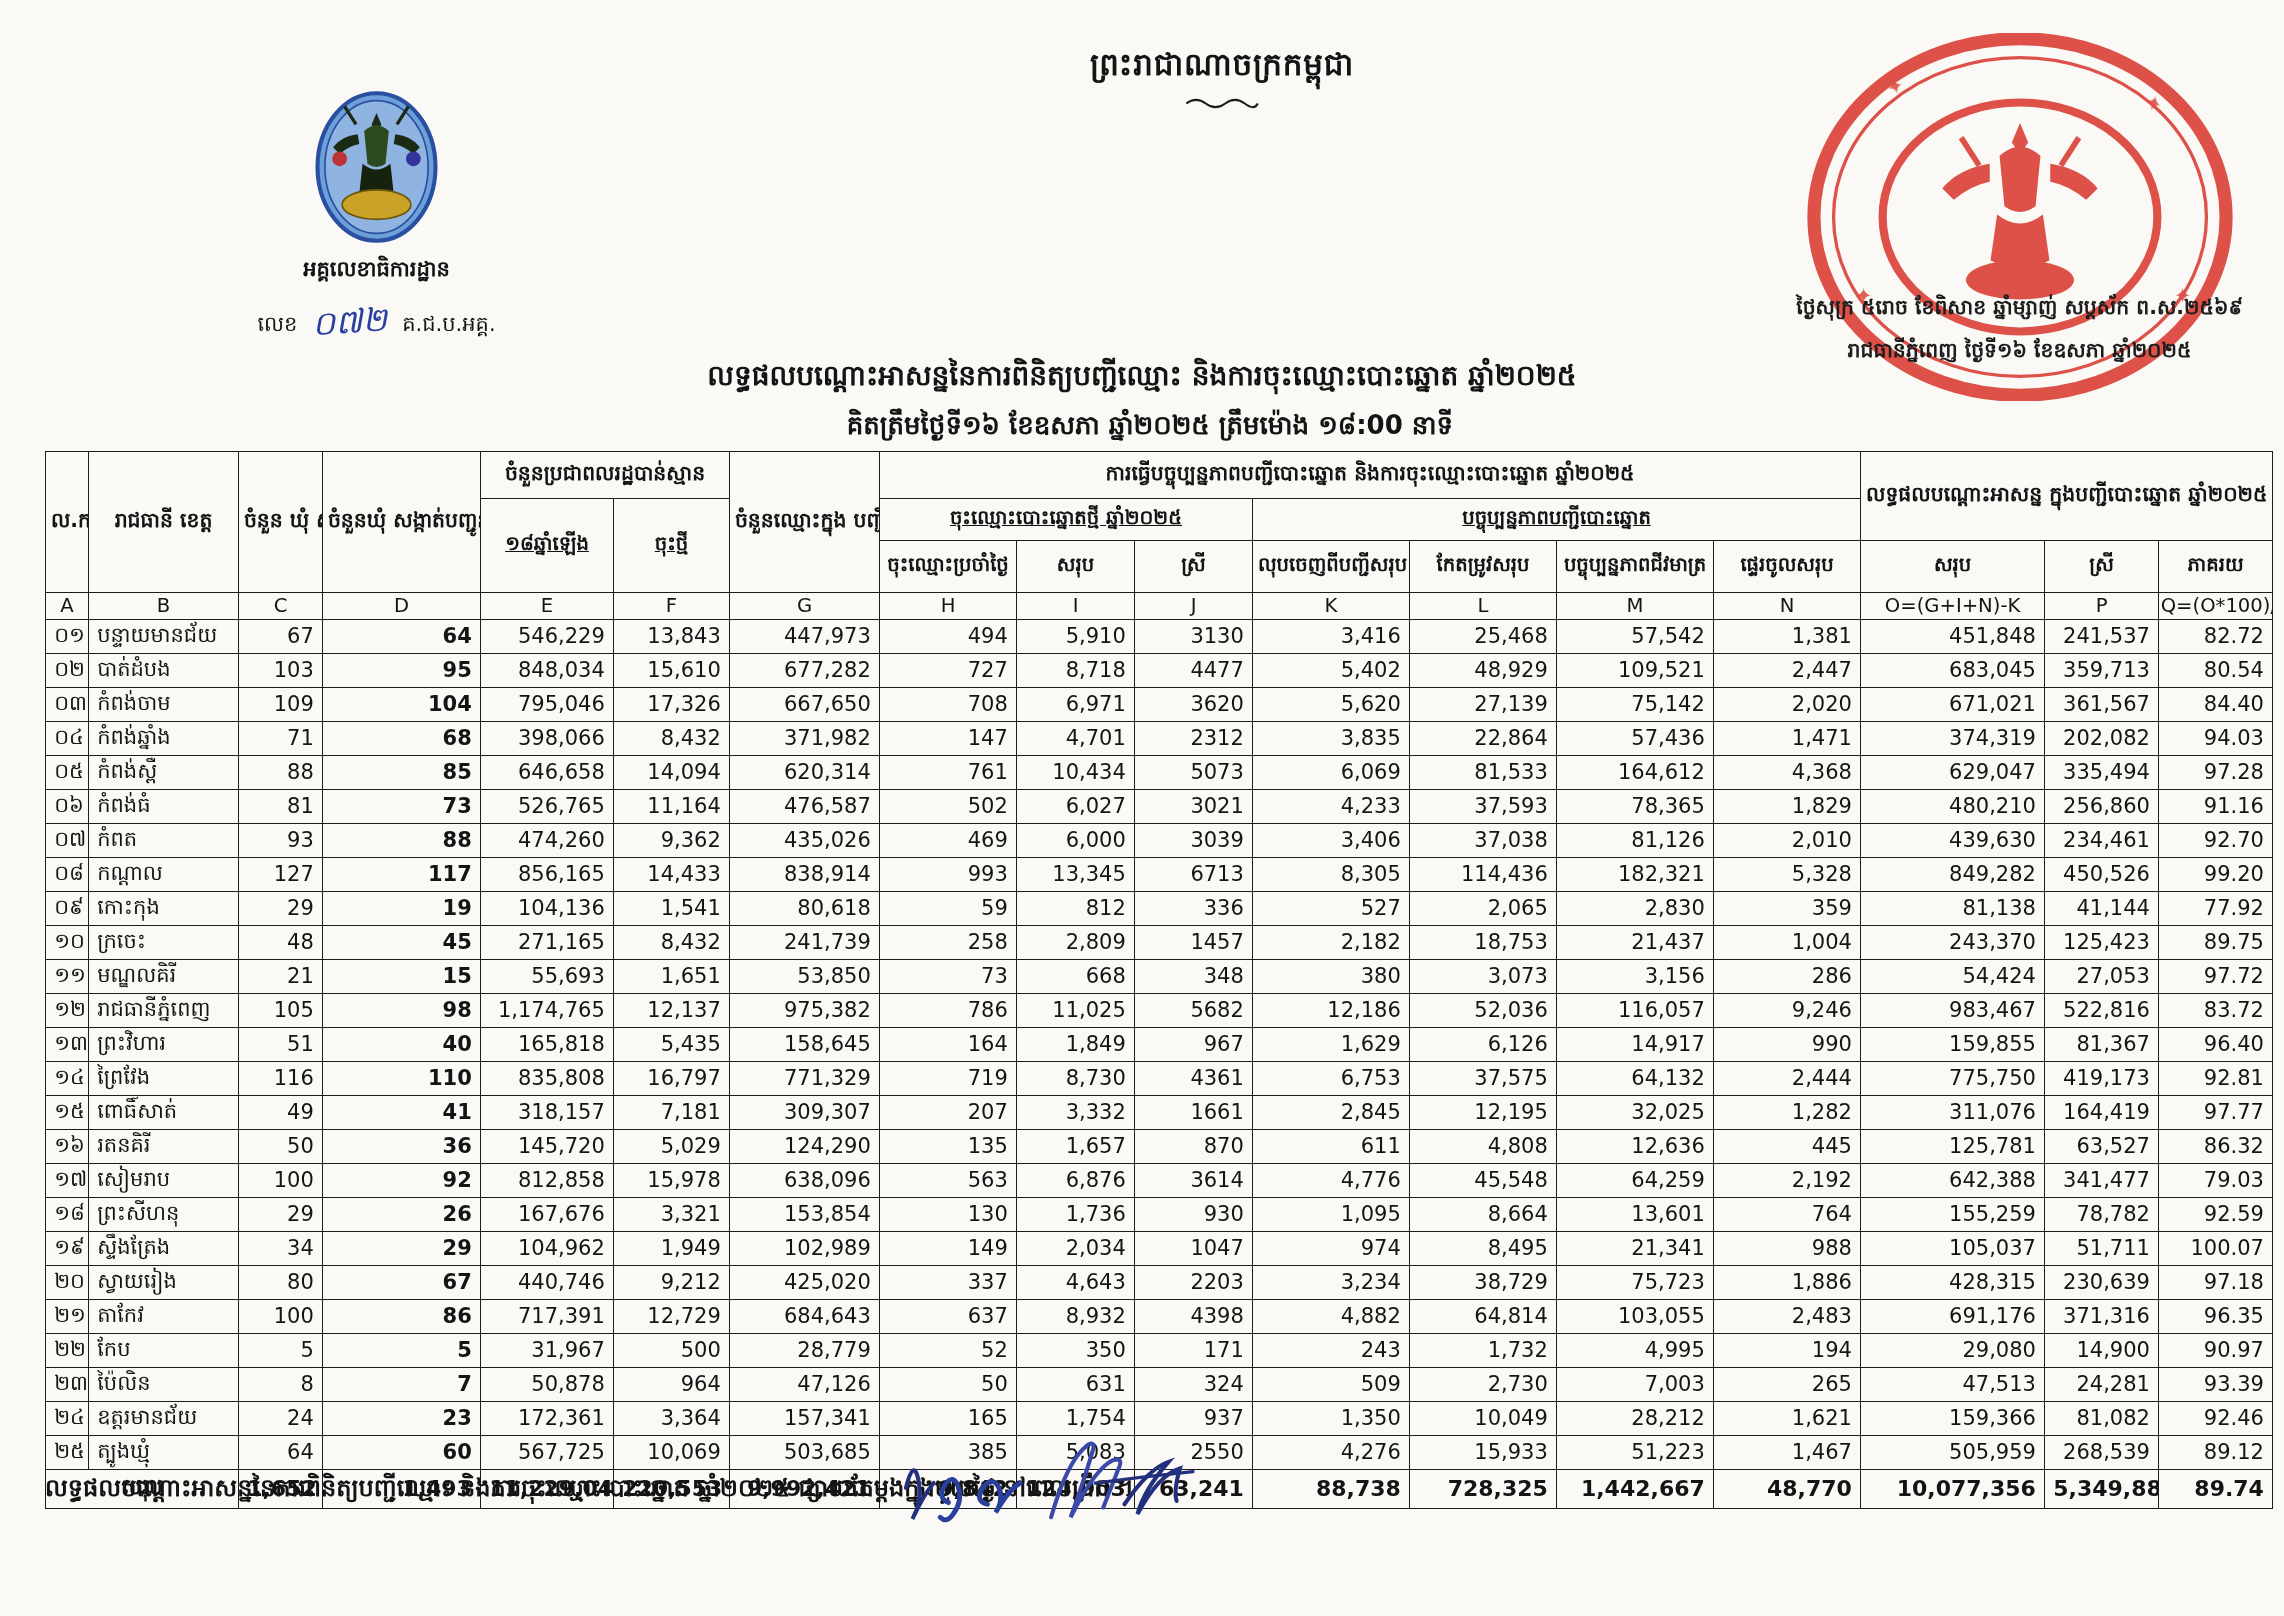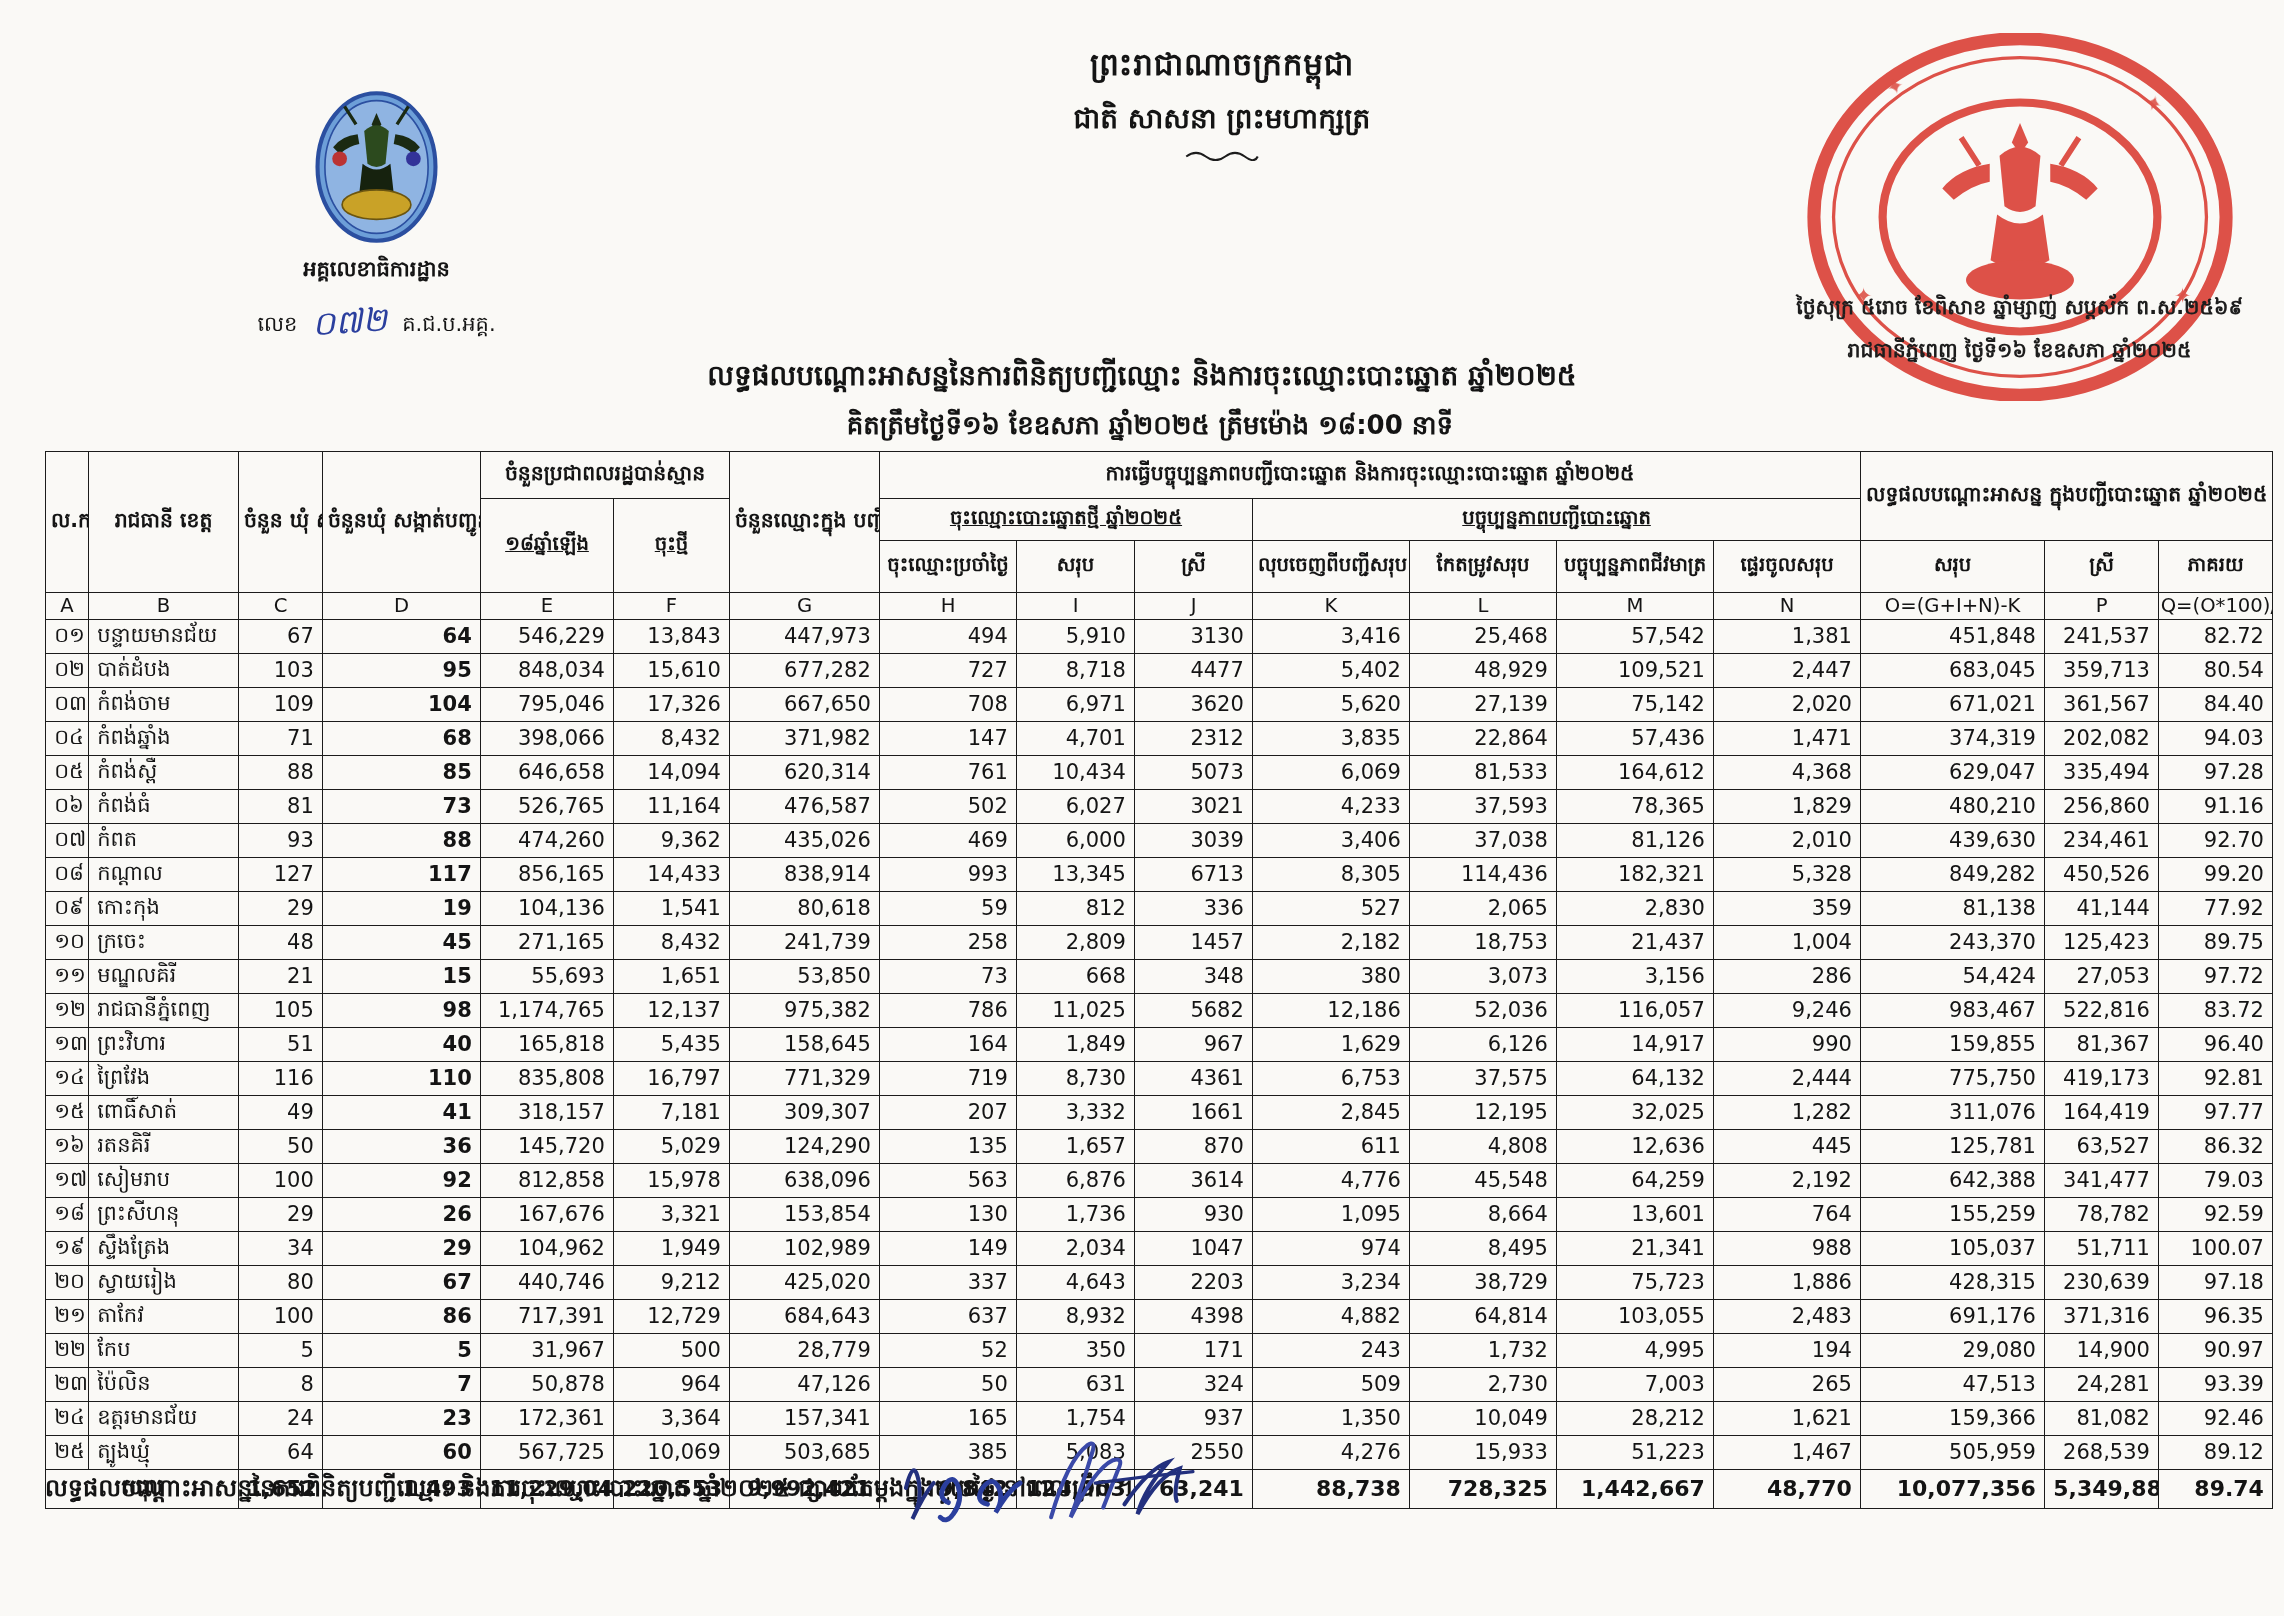--- a/index.html
+++ b/index.html
@@ -75,21 +75,20 @@
     <div class="org-dept">អគ្គលេខាធិការដ្ឋាន</div>
     <div class="ref-line">
       <span>លេខ</span>
       <span class="ref-number">០៧២</span>
       <span>គ.ជ.ប.អគ្គ.</span>
     </div>
   </div>
 
   <div class="kingdom-block">
     <div class="kingdom-l1">ព្រះរាជាណាចក្រកម្ពុជា</div>
-    <div class="kingdom-l2">ជាតិ សាសនា ព្រះមហាក្សត្រ</div>
     <div class="ornament">
       <svg width="78" height="11.4" viewBox="0 0 96 14">
           <path d="M4 8 q12 -9 24 0 t24 0 t24 0 t16 0" stroke="#1c1c1c" stroke-width="2.5" fill="none"></path>
         </svg>
     </div>
   </div>
 
   <div class="stamp-block">
     <svg class="stamp-svg" width="458" height="368" viewBox="0 0 560 450" opacity="0.88">
       <g stroke="#d93a30" fill="none">

